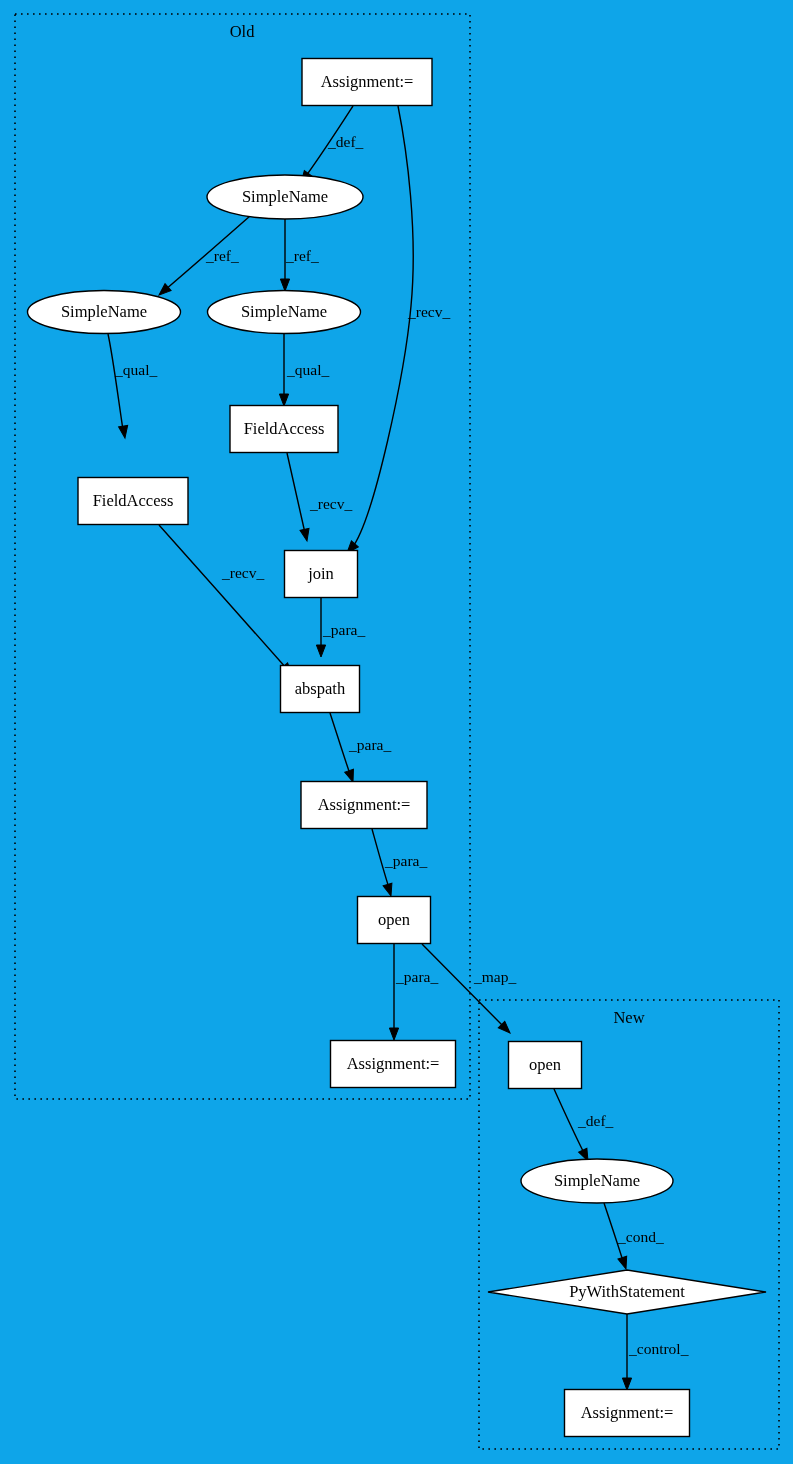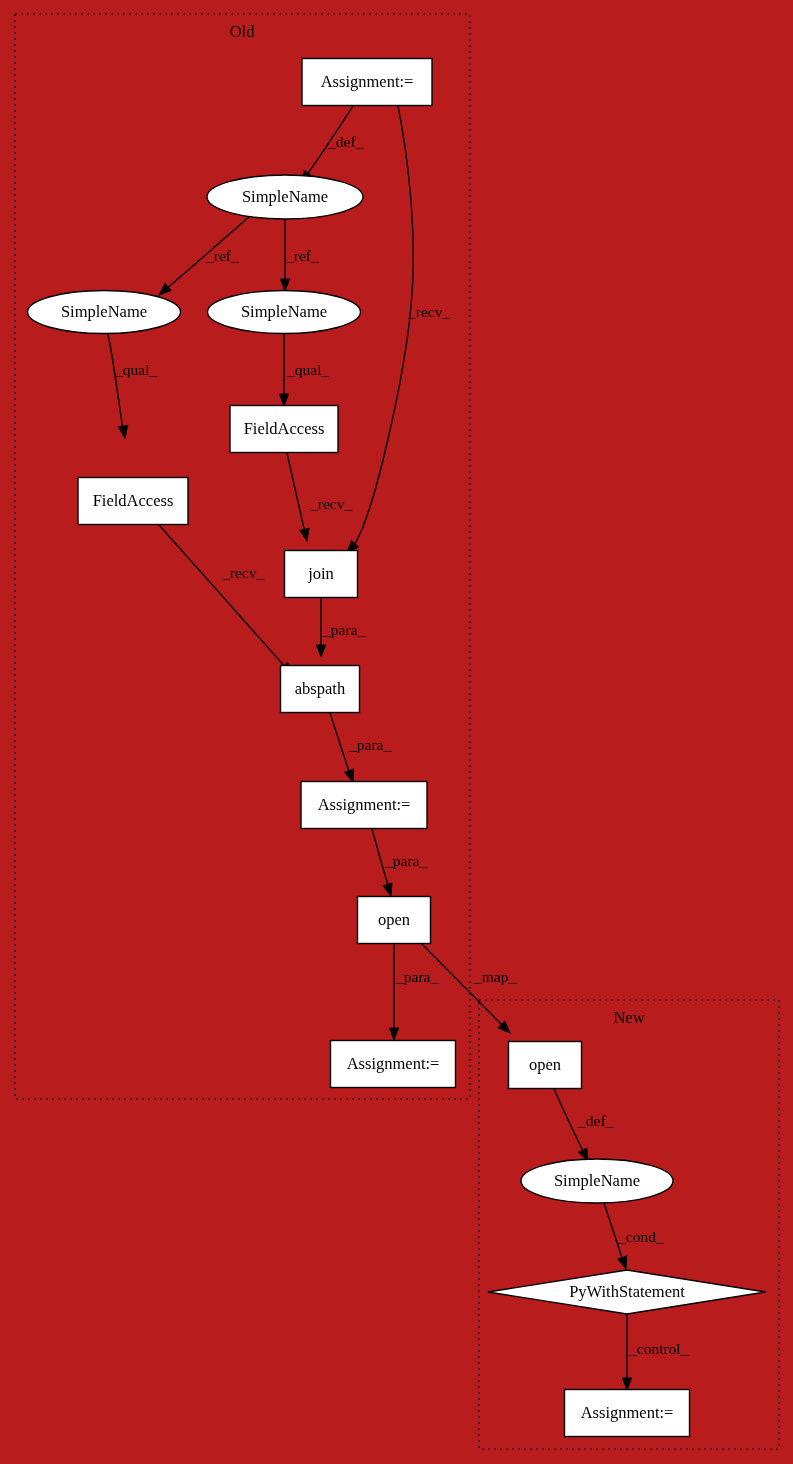--- a/index.html
+++ b/index.html
@@ -4,21 +4,21 @@
 <style>
   html, body {
     margin: 0;
     padding: 0;
     background: #ffffff;
   }
   #canvas-wrap {
     position: relative;
     width: 793px;
     height: 1464px;
-    background: #b91c1c;
+    background: #0ea5e9;
     font-family: "Liberation Serif", "DejaVu Serif", serif;
   }
   svg#graph {
     display: block;
     width: 793px;
     height: 1464px;
   }
   .node-shape {
     fill: #ffffff;
     stroke: #000000;

